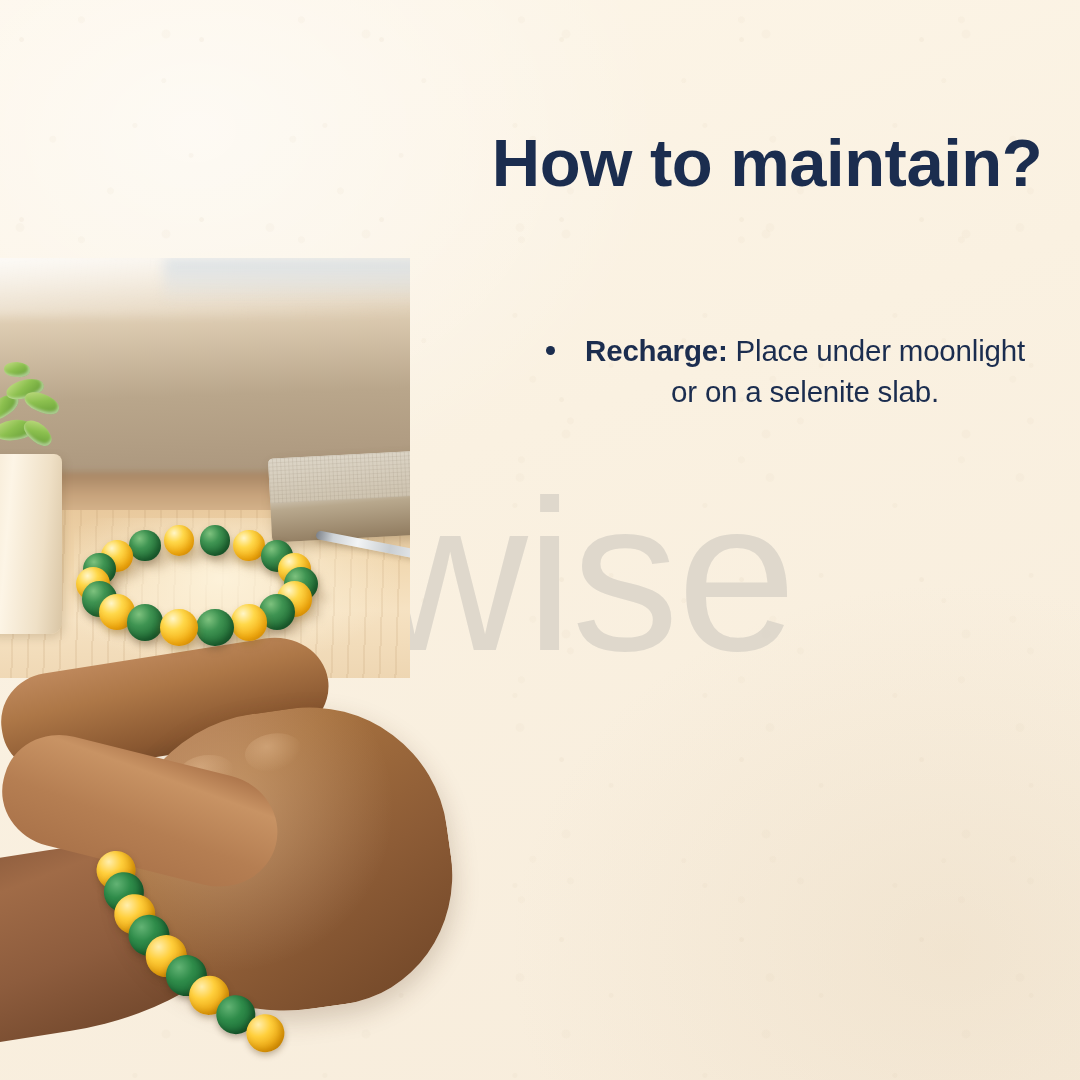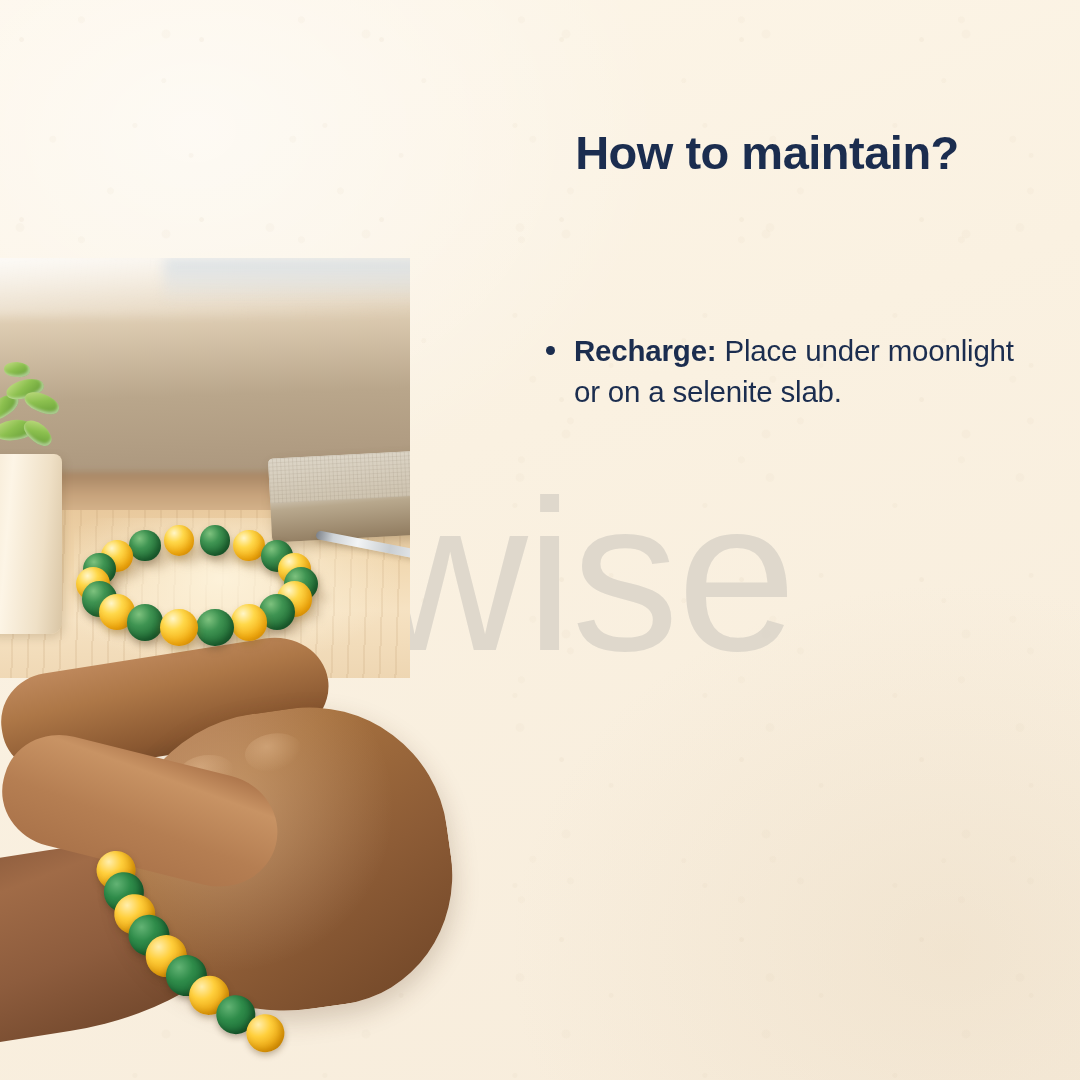--- a/index.html
+++ b/index.html
@@ -56,21 +56,21 @@
     user-select:none;
     pointer-events:none;
   }
 
   
   .headline {
     position:absolute;
     left:482px;
     top:128px;
     width:570px;
-    font-size:47px;
+    font-size:67px;
     font-weight:bold;
     letter-spacing:-.5px;
     color:#1b2d4f;
     line-height:1.05;
     text-align:center;
   }
 
   
   .photo-top {
     position:absolute;
@@ -185,21 +185,21 @@
     line-height:41px;
     letter-spacing:-.2px;
   }
   .bullet .dot {
     position:absolute; left:10px; top:16px;
     width:9px; height:9px; border-radius:50%;
     background:#1b2d4f;
   }
   .bullet .lead { font-weight:bold; }
   #b1 { margin-bottom:43px; }
-  #b2 { margin-bottom:39px; }
+  #b2 { margin-bottom:39px;text-align:center; }
 
   
   .hand-layer {
     position:absolute; left:0; top:655px; width:620px; height:425px;
     pointer-events:none;
   }
   .forearm {
     position:absolute; left:-90px; top:192px; width:330px; height:182px;
     border-radius:0 54% 56% 0 / 0 52% 48% 0;
     transform:rotate(-9deg);

